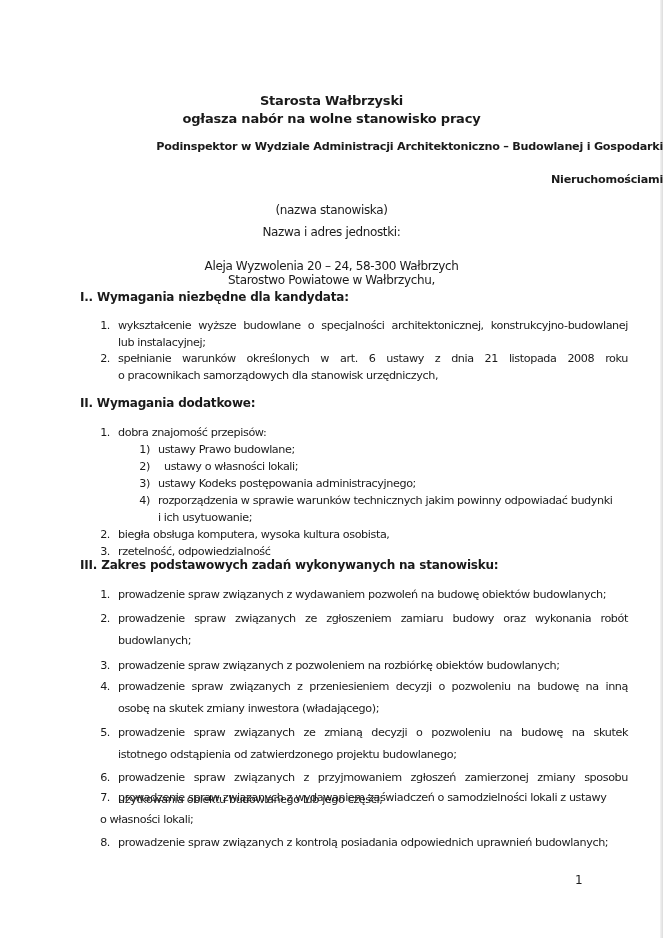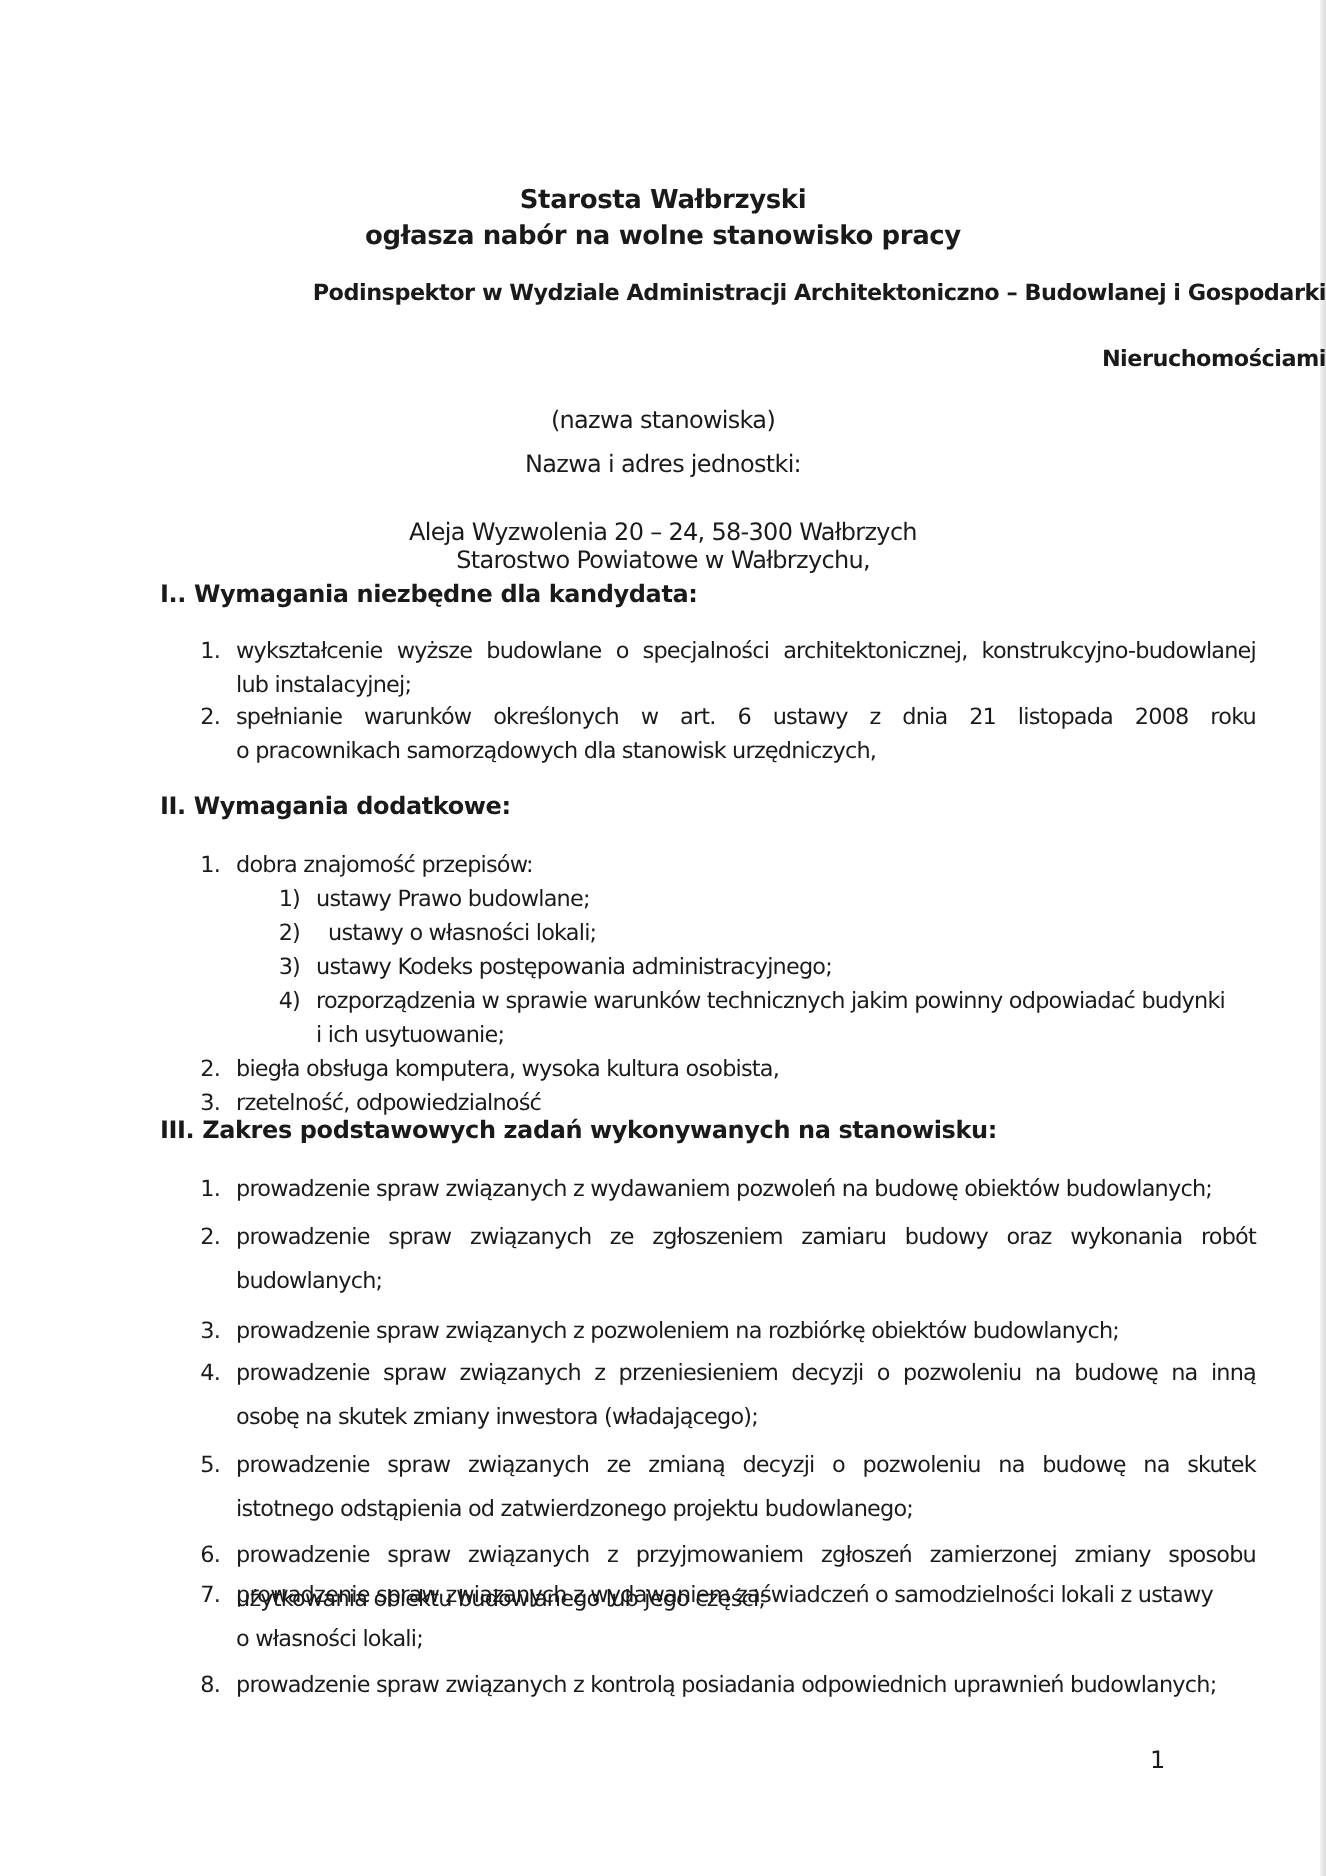--- a/index.html
+++ b/index.html
@@ -106,20 +106,20 @@
   <span class="txt" style="left:118px; top:22px;">istotnego odstąpienia od zatwierdzonego projektu budowlanego;</span>
 </div>
 <div class="abs item" style="left:0; top:771px; width:663px;">
   <span class="num" style="left:90px;">6.</span>
   <span class="txt just" style="left:118px; width:510px;">prowadzenie spraw związanych z przyjmowaniem zgłoszeń zamierzonej zmiany sposobu</span>
   <span class="txt" style="left:118px; top:22px;">użytkowania obiektu budowlanego lub jego części;</span>
 </div>
 <div class="abs item" style="left:0; top:791px; width:663px;">
   <span class="num" style="left:90px;">7.</span>
   <span class="txt" style="left:118px;">prowadzenie spraw związanych z wydawaniem zaświadczeń o samodzielności lokali z ustawy</span>
-  <span class="txt" style="left:118px; top:22px;">o własności lokali;</span>
+  <span class="txt" style="left:100px; top:22px;">o własności lokali;</span>
 </div>
 <div class="abs item" style="left:0; top:836px; width:663px;">
   <span class="num" style="left:90px;">8.</span>
   <span class="txt" style="left:118px;">prowadzenie spraw związanych z kontrolą posiadania odpowiednich uprawnień budowlanych;</span>
 </div>
 
 <div class="abs page-number">1</div>
 
 </body></html>

